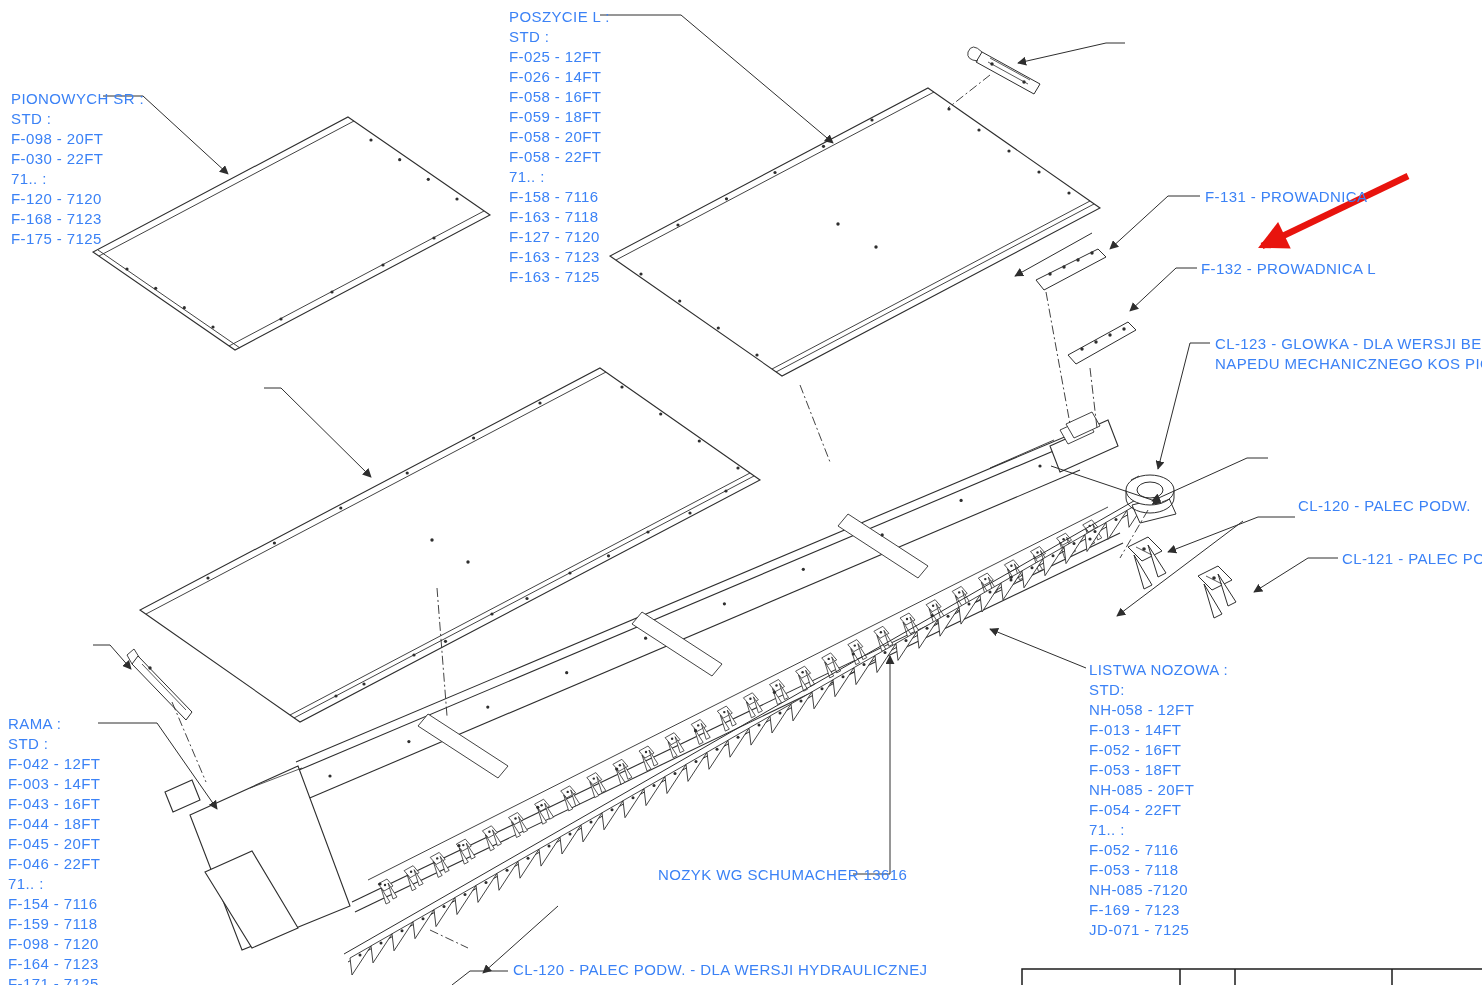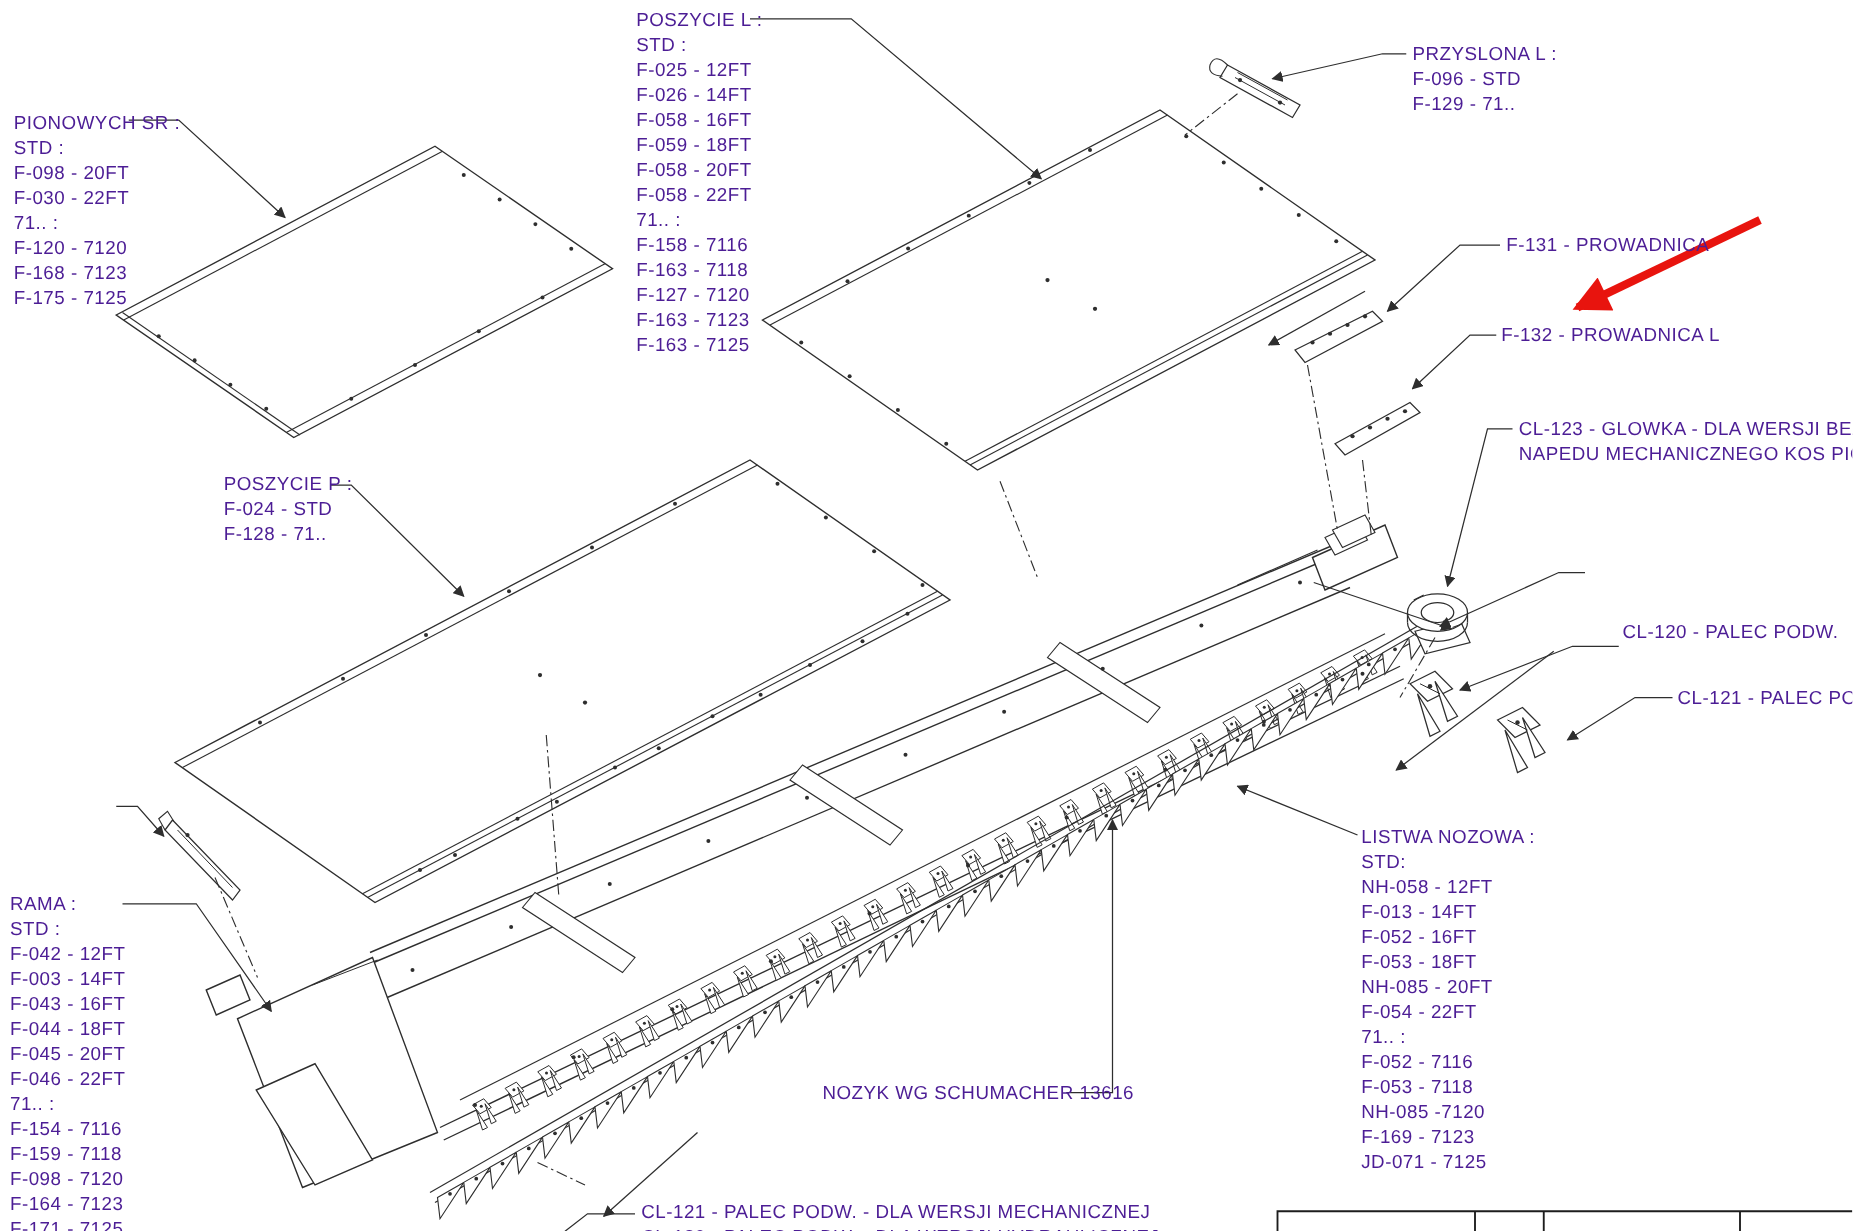--- a/index.html
+++ b/index.html
@@ -1,19 +1,19 @@
 <!DOCTYPE html>
 <html><head>
 <meta charset="utf-8">
 <style>
   html,body{margin:0;padding:0;background:#fff;}
   .stage{position:relative;width:1482px;height:985px;background:#fff;overflow:hidden;
          font-family:"Liberation Sans",sans-serif;}
   .stage svg{position:absolute;left:0;top:0;}
-  .lbl{position:absolute;color:#4c1d95;font-size:15px;line-height:20px;
+  .lbl{position:absolute;color:#3b82f6;font-size:15px;line-height:20px;
        letter-spacing:.4px;white-space:pre;}
   .ln{height:20px;}
 </style>
 </head>
 <body>
 
 <div class="stage">
 
 <svg width="1482" height="985" viewBox="0 0 1482 985">
   <defs>
@@ -316,25 +316,23 @@
         <circle cx="1092" cy="253" r="1.7" fill="#2e2e2e"></circle>
         <circle cx="1082" cy="349" r="1.7" fill="#2e2e2e"></circle>
         <circle cx="1096" cy="342" r="1.7" fill="#2e2e2e"></circle>
         <circle cx="1110" cy="335" r="1.7" fill="#2e2e2e"></circle>
         <circle cx="1124" cy="329" r="1.7" fill="#2e2e2e"></circle>
       </g>
 </svg>
 
 <div class="lbl" style="left:11px;top:89px"><div class="ln">PIONOWYCH SR :</div><div class="ln">STD :</div><div class="ln">F-098 - 20FT</div><div class="ln">F-030 - 22FT</div><div class="ln">71.. :</div><div class="ln">F-120 - 7120</div><div class="ln">F-168 - 7123</div><div class="ln">F-175 - 7125</div></div>
 <div class="lbl" style="left:509px;top:7px"><div class="ln">POSZYCIE L :</div><div class="ln">STD :</div><div class="ln">F-025 - 12FT</div><div class="ln">F-026 - 14FT</div><div class="ln">F-058 - 16FT</div><div class="ln">F-059 - 18FT</div><div class="ln">F-058 - 20FT</div><div class="ln">F-058 - 22FT</div><div class="ln">71.. :</div><div class="ln">F-158 - 7116</div><div class="ln">F-163 - 7118</div><div class="ln">F-127 - 7120</div><div class="ln">F-163 - 7123</div><div class="ln">F-163 - 7125</div></div>
-<div class="lbl" style="left:1130px;top:34px"><div class="ln">PRZYSLONA L :</div><div class="ln">F-096 - STD</div><div class="ln">F-129 - 71..</div></div>
 <div class="lbl" style="left:1205px;top:187px"><div class="ln">F-131 - PROWADNICA</div></div>
 <div class="lbl" style="left:1201px;top:259px"><div class="ln">F-132 - PROWADNICA L</div></div>
 <div class="lbl" style="left:1215px;top:334px"><div class="ln">CL-123 - GLOWKA - DLA WERSJI BEZ</div><div class="ln">NAPEDU MECHANICZNEGO KOS PIONOWYCH</div></div>
 <div class="lbl" style="left:1298px;top:496px"><div class="ln">CL-120 - PALEC PODW.</div></div>
 <div class="lbl" style="left:1342px;top:549px"><div class="ln">CL-121 - PALEC PODW.</div></div>
-<div class="lbl" style="left:179px;top:378px"><div class="ln">POSZYCIE P :</div><div class="ln">F-024 - STD</div><div class="ln">F-128 - 71..</div></div>
 <div class="lbl" style="left:8px;top:714px"><div class="ln">RAMA :</div><div class="ln">STD :</div><div class="ln">F-042 - 12FT</div><div class="ln">F-003 - 14FT</div><div class="ln">F-043 - 16FT</div><div class="ln">F-044 - 18FT</div><div class="ln">F-045 - 20FT</div><div class="ln">F-046 - 22FT</div><div class="ln">71.. :</div><div class="ln">F-154 - 7116</div><div class="ln">F-159 - 7118</div><div class="ln">F-098 - 7120</div><div class="ln">F-164 - 7123</div><div class="ln">F-171 - 7125</div></div>
 <div class="lbl" style="left:1089px;top:660px"><div class="ln">LISTWA NOZOWA :</div><div class="ln">STD:</div><div class="ln">NH-058 - 12FT</div><div class="ln">F-013 - 14FT</div><div class="ln">F-052 - 16FT</div><div class="ln">F-053 - 18FT</div><div class="ln">NH-085 - 20FT</div><div class="ln">F-054 - 22FT</div><div class="ln">71.. :</div><div class="ln">F-052 - 7116</div><div class="ln">F-053 - 7118</div><div class="ln">NH-085 -7120</div><div class="ln">F-169 - 7123</div><div class="ln">JD-071 - 7125</div></div>
 <div class="lbl" style="left:658px;top:865px"><div class="ln">NOZYK WG SCHUMACHER 13616</div></div>
-<div class="lbl" style="left:513px;top:960px"><div class="ln">CL-121 - PALEC PODW. - DLA WERSJI MECHANICZNEJ</div><div class="ln">CL-120 - PALEC PODW. - DLA WERSJI HYDRAULICZNEJ</div></div>
+<div class="lbl" style="left:513px;top:960px"><div class="ln">CL-120 - PALEC PODW. - DLA WERSJI HYDRAULICZNEJ</div></div>
 
 </div>
 
 </body></html>

